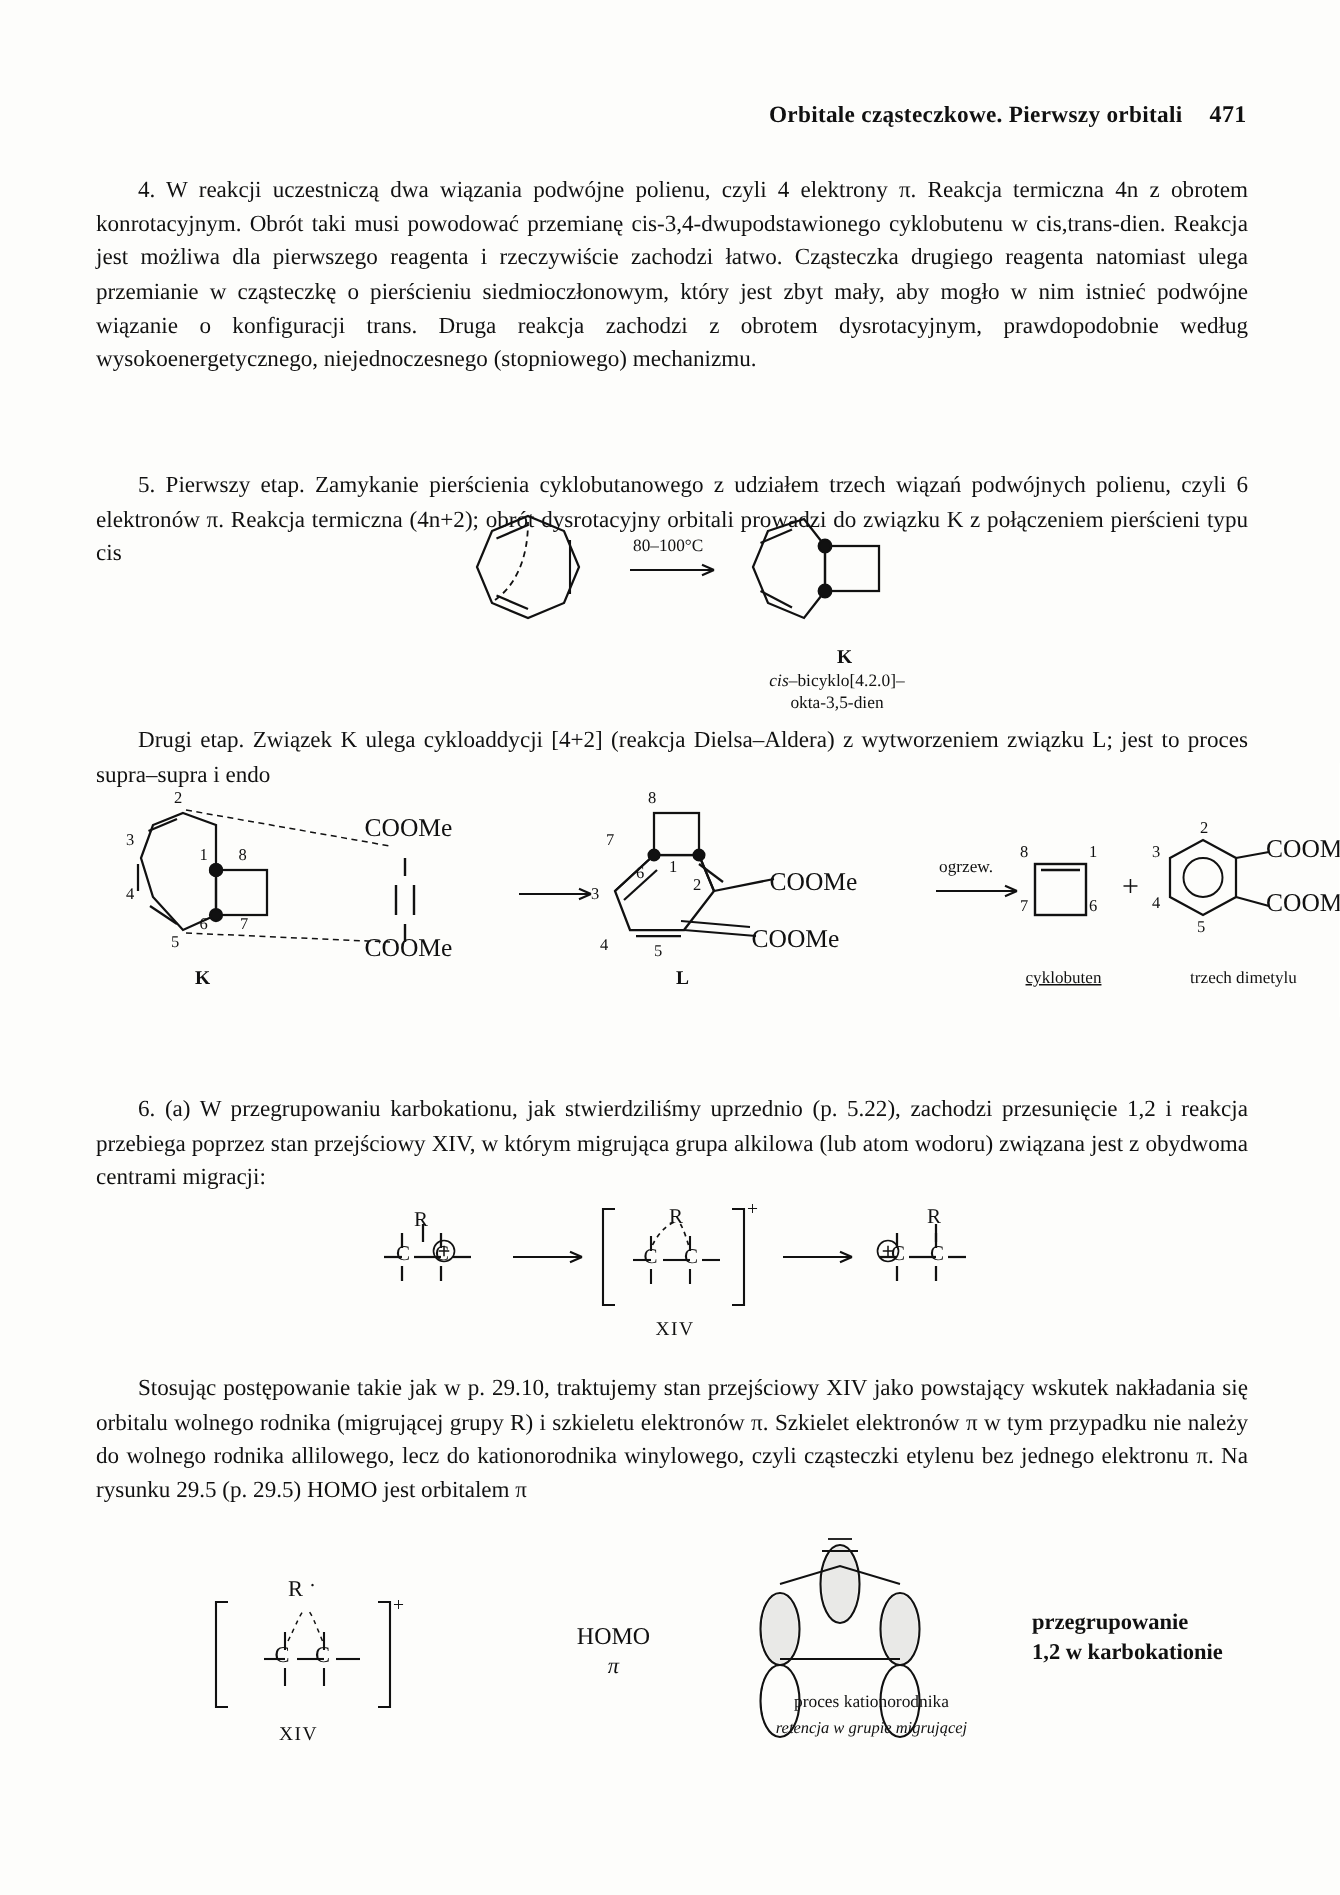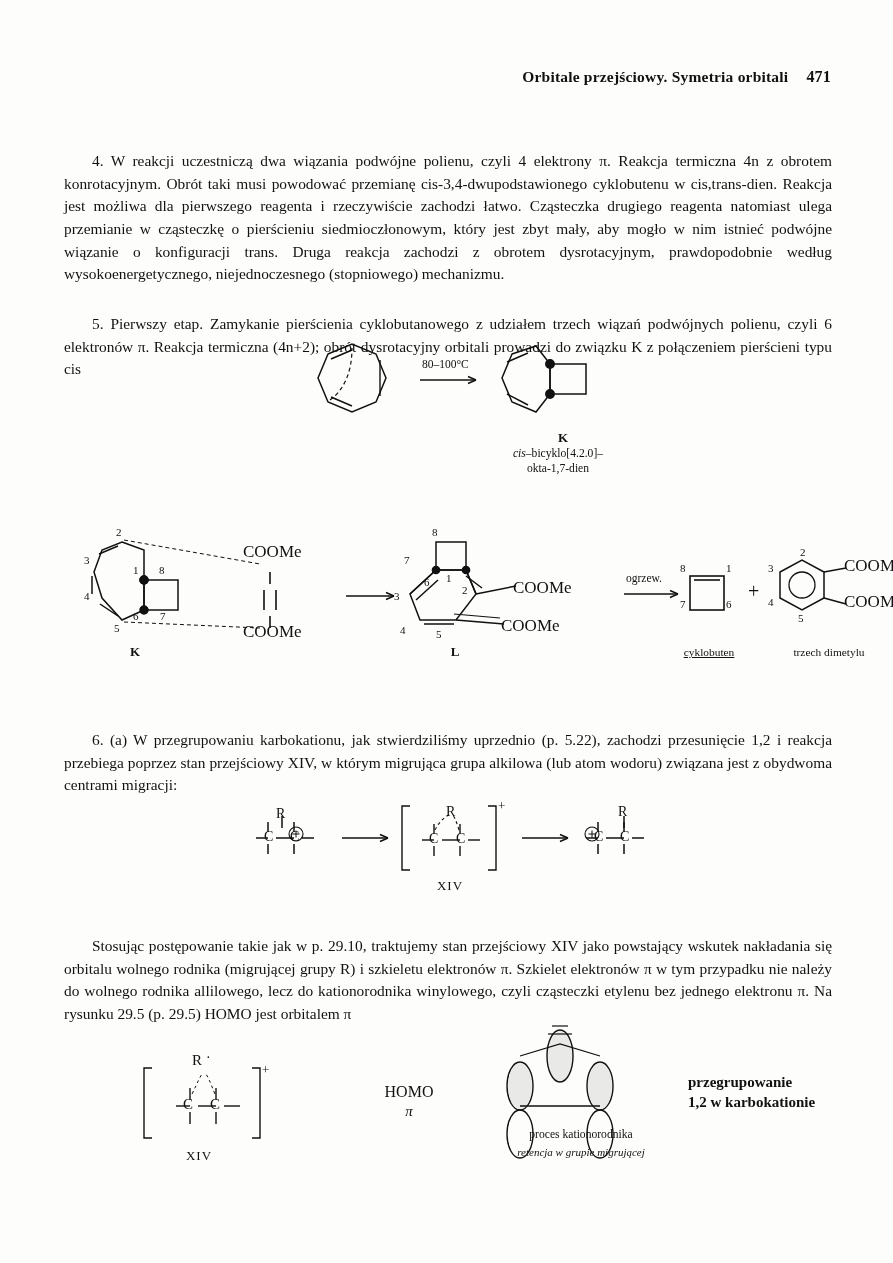--- a/index.html
+++ b/index.html
@@ -40,26 +40,26 @@
     left: 64px;
     width: 768px;
     font-size: 15.4px;
     line-height: 1.47;
     text-align: justify;
   }
   p { margin: 0; }
   p.indent { text-indent: 28px; }
 
   
-  #para4 { top: 116px; margin-top: 34px; }
+  #para4 { top: 116px; }
   #para5 { top: 268px; margin-top: 45px; }
   #para-drugi { top: 483px; }
   #para-trzeci { top: 680px; }
   #para6 { top: 729px; }
-  #para-stos { top: 915px; margin-top: 20px; }
+  #para-stos { top: 915px; }
 
   
   #scheme1 {
     position: absolute;
     left: 300px;
     top: 334px;
     width: 330px;
     height: 140px;
   }
   .cap {
@@ -129,21 +129,21 @@
   .note-cap { font-size: 11.6px; text-align: center; }
   .note-cap.it2 { font-style: italic; font-size: 11px; }
   svg { display: block; overflow: visible; }
 </style>
 </head>
 <body>
 
 <div class="page">
 
   <div class="header">
-    <span>Orbitale przejściowy. Symetria orbitali</span>
+    <span>Orbitale cząsteczkowe. Pierwszy orbitali</span>
     <span class="pageno">471</span>
   </div>
 
   <div class="body-text" id="para4">
     <p class="indent"><span>4. W reakcji uczestniczą dwa wiązania podwójne polienu, czyli 4 elektrony π. Reakcja termiczna 4n z obrotem konrotacyjnym. Obrót taki musi powodować przemianę cis-3,4-dwupodstawionego cyklobutenu w cis,trans-dien. Reakcja jest możliwa dla pierwszego reagenta i rzeczywiście zachodzi łatwo. Cząsteczka drugiego reagenta natomiast ulega przemianie w cząsteczkę o pierścieniu siedmioczłonowym, który jest zbyt mały, aby mogło w nim istnieć podwójne wiązanie o konfiguracji trans. Druga reakcja zachodzi z obrotem dysrotacyjnym, prawdopodobnie według wysokoenergetycznego, niejednoczesnego (stopniowego) mechanizmu.</span></p>
   </div>
 
   <div class="body-text" id="para5">
     <p class="indent"><span>5. Pierwszy etap. Zamykanie pierścienia cyklobutanowego z udziałem trzech wiązań podwójnych polienu, czyli 6 elektronów π. Reakcja termiczna (4n+2); obrót dysrotacyjny orbitali prowadzi do związku K z połączeniem pierścieni typu cis</span></p>
   </div>
@@ -172,24 +172,27 @@
         <circle cx="250" cy="30" r="4.2" fill="#111"></circle>
         <circle cx="250" cy="60" r="4.2" fill="#111"></circle>
         <path d="M207,28 L228,19"></path>
         <path d="M207,60 L228,71"></path>
       </g>
     </svg>
     <div class="cond" style="position:absolute; left:122px; top:24px;">80–100°C</div>
     <div class="lbl-bold" style="position:absolute; left:243px; top:96px; width:40px;">K</div>
     <div class="cap" style="position:absolute; left:168px; top:112px; width:180px;">
       <span>cis</span><span class="nm">–bicyklo[4.2.0]–</span><br>
-      <span class="nm">okta-1,7-dien</span>
+      <span class="nm">okta-3,5-dien</span>
     </div>
   </div>
 
+  <div class="body-text" id="para-drugi">
+    <p class="indent"><span>Drugi etap. Związek K ulega cykloaddycji [4+2] (reakcja Dielsa–Aldera) z wytworzeniem związku L; jest to proces supra–supra i endo</span></p>
+  </div>
 
   <div id="scheme2">
     <svg width="790" height="120" viewBox="0 0 790 120">
 
       <g fill="none" stroke="#111" stroke-width="1.5">
         <polygon points="58,14 80,22 80,52 80,82 58,92 38,70 30,44 38,22"></polygon>
         <rect x="80" y="52" width="34" height="30"></rect>
         <circle cx="80" cy="52" r="4" fill="#111"></circle>
         <circle cx="80" cy="52" r="4" fill="#111"></circle>
         <circle cx="80" cy="82" r="4" fill="#111"></circle>

